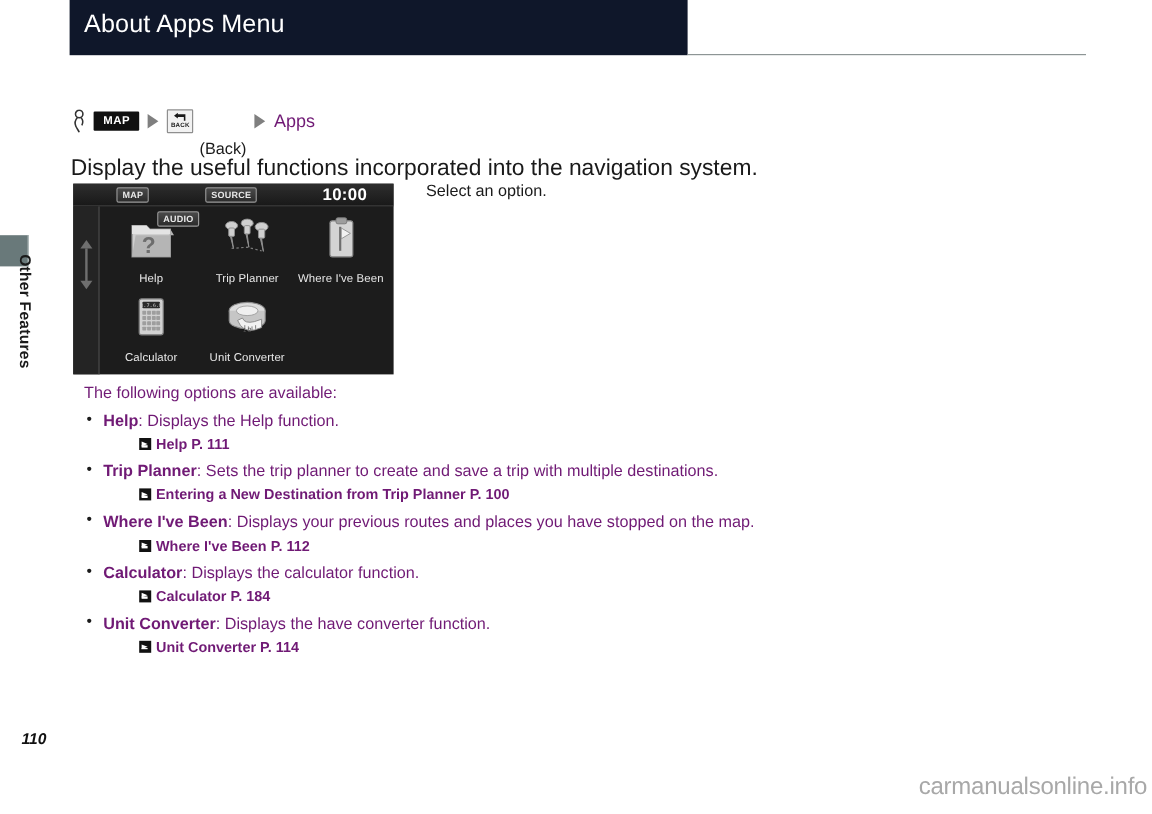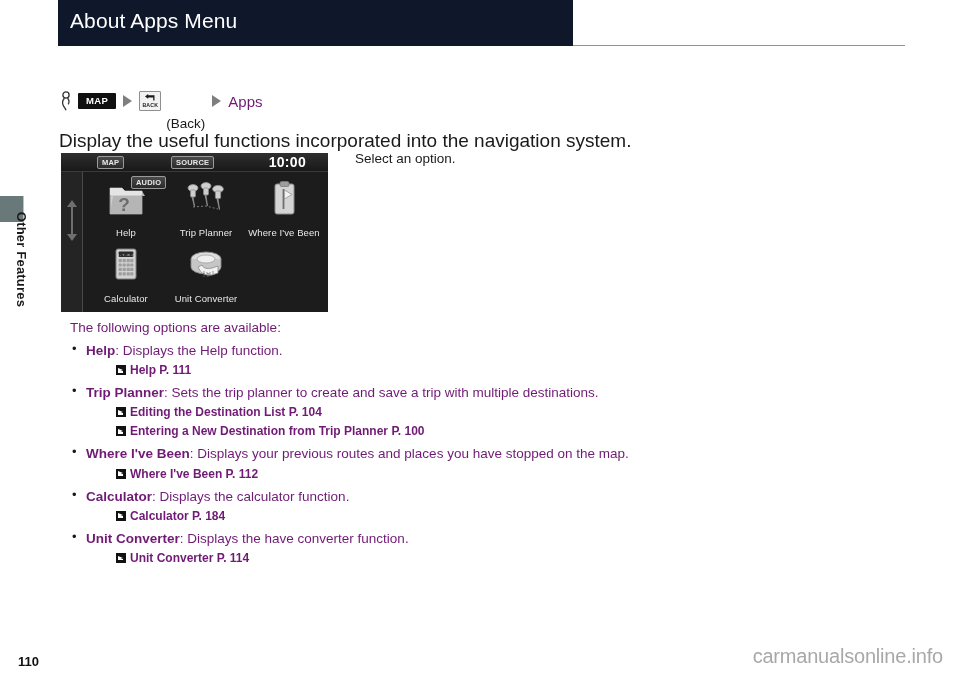--- a/index.html
+++ b/index.html
@@ -281,28 +281,29 @@
     left: 2px; top: 5.6px;
     width: 5px; height: 1.6px;
     background: #fff;
   }
   .ref .rt { font-weight: bold; }
   .ref .rp { font-weight: bold; }
 
   
   .page-num {
     position: absolute;
-    left: 18px; top: 654px;
+    left: 18px; top: 608px;
     font-size: 13px;
     font-weight: bold;
     color: #111;
+    font-style: italic;
   }
   .watermark {
     position: absolute;
-    right: 17px; top: 645px;
+    right: 4px; top: 645px;
     font-size: 20px;
     color: #a8a8a8;
     letter-spacing: -.2px;
     white-space: nowrap;
   }
 </style>
 </head>
 <body>
 
 <div class="header-band">
@@ -454,23 +455,20 @@
     <span class="term">Help</span><span>: Displays the Help function.</span>
   </div>
   <div class="ref">
     <span class="jump"></span><span class="rt">Help</span> <span class="rp">P. 111</span>
   </div>
 
   <div class="bullet-row">
     <span class="term">Trip Planner</span><span>: Sets the trip planner to create and save a trip with multiple destinations.</span>
   </div>
   <div class="ref">
-    <span class="jump"></span><span class="rt">Editing the Destination List</span> <span class="rp">P. 104</span>
-  </div>
-  <div class="ref">
     <span class="jump"></span><span class="rt">Entering a New Destination from Trip Planner</span> <span class="rp">P. 100</span>
   </div>
 
   <div class="bullet-row">
     <span class="term">Where I've Been</span><span>: Displays your previous routes and places you have stopped on the map.</span>
   </div>
   <div class="ref">
     <span class="jump"></span><span class="rt">Where I've Been</span> <span class="rp">P. 112</span>
   </div>
 

